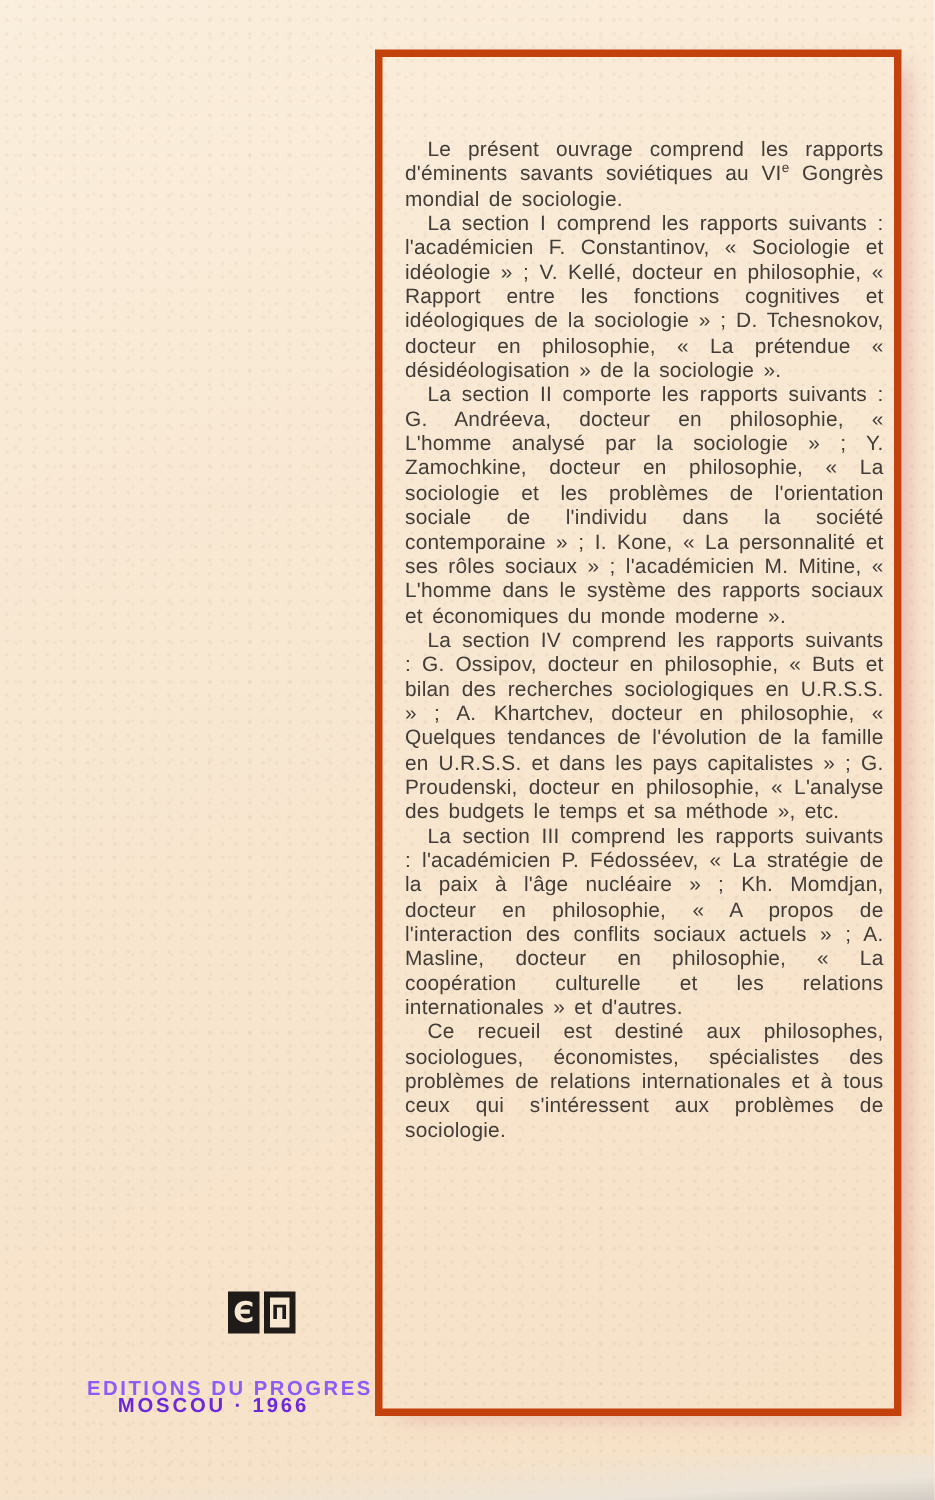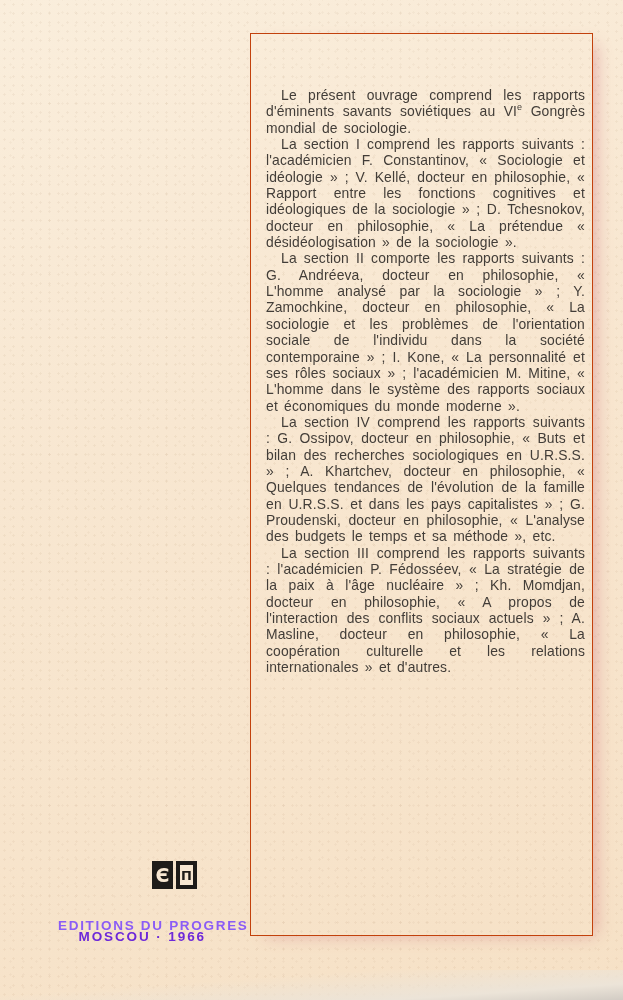--- a/index.html
+++ b/index.html
@@ -16,21 +16,21 @@
     background-image:
       radial-gradient(rgba(150,110,70,0.07) 1px, transparent 1.3px),
       radial-gradient(rgba(150,110,70,0.05) 1px, transparent 1.3px);
     background-size: 9px 9px, 13px 13px;
     background-position: 0 0, 4px 6px;
   }
   .red-frame {
     position: absolute;
     left: 250px; top: 33px;
     width: 341px; height: 901px;
-    border: 1px solid #c2410c;
+    border: 5px solid #c2410c;
     box-shadow: 9px 5px 16px -7px rgba(205,95,110,0.45);
   }
   .blurb {
     position: absolute;
     left: 15px; top: 53px;
     width: 319px;
     color: #423d38;
     font-size: 13.9px;
     line-height: 16.35px;
     text-align: justify;
@@ -94,20 +94,21 @@
 
 <div class="paper-texture"></div>
 
 <div class="red-frame">
   <div class="blurb">
     <p><span>Le présent ouvrage comprend les rapports d'éminents savants soviétiques au VI</span><sup>e</sup><span> Gongrès mondial de sociologie.</span></p>
     <p>La section I comprend les rapports suivants : l'académicien F. Constantinov, « Sociologie et idéologie » ; V. Kellé, docteur en philosophie, « Rapport entre les fonctions cognitives et idéologiques de la sociologie » ; D. Tchesnokov, docteur en philosophie, « La prétendue « désidéologisation » de la sociologie ».</p>
     <p>La section II comporte les rapports suivants : G. Andréeva, docteur en philosophie, « L'homme analysé par la sociologie » ; Y. Zamochkine, docteur en philosophie, « La sociologie et les problèmes de l'orientation sociale de l'individu dans la société contemporaine » ; I. Kone, « La personnalité et ses rôles sociaux » ; l'académicien M. Mitine, « L'homme dans le système des rapports sociaux et économiques du monde moderne ».</p>
     <p>La section IV comprend les rapports suivants : G. Ossipov, docteur en philosophie, « Buts et bilan des recherches sociologiques en U.R.S.S. » ; A. Khartchev, docteur en philosophie, « Quelques tendances de l'évolution de la famille en U.R.S.S. et dans les pays capitalistes » ; G. Proudenski, docteur en philosophie, « L'analyse des budgets le temps et sa méthode », etc.</p>
     <p>La section III comprend les rapports suivants : l'académicien P. Fédosséev, « La stratégie de la paix à l'âge nucléaire » ; Kh. Momdjan, docteur en philosophie, « A propos de l'interaction des conflits sociaux actuels » ; A. Masline, docteur en philosophie, « La coopération culturelle et les relations internationales » et d'autres.</p>
+    <p>Ce recueil est destiné aux philosophes, sociologues, économistes, spécialistes des problèmes de relations internationales et à tous ceux qui s'intéressent aux problèmes de sociologie.</p>
   </div>
 </div>
 
 <div class="imprint-logo">
   <span class="logo-left">
       <span>Є</span>
     </span>
   <span class="logo-right">
       <span>П</span>
     </span>

